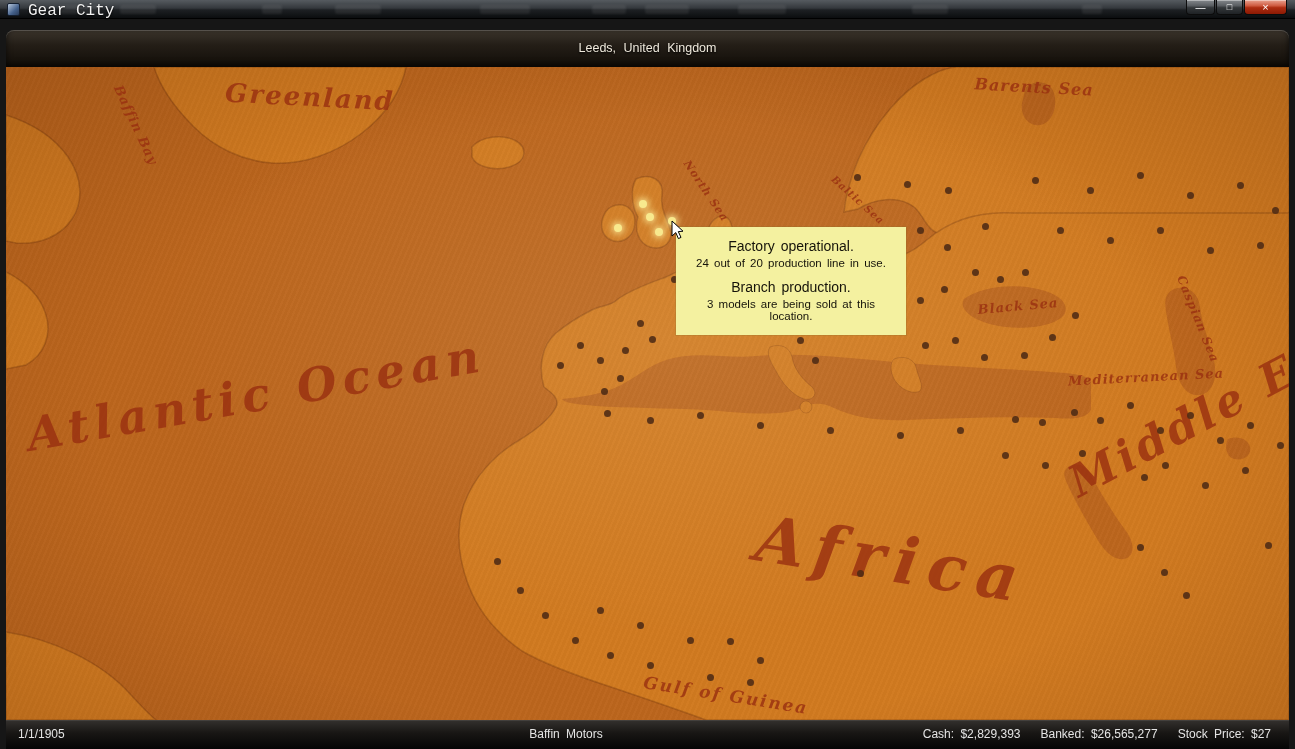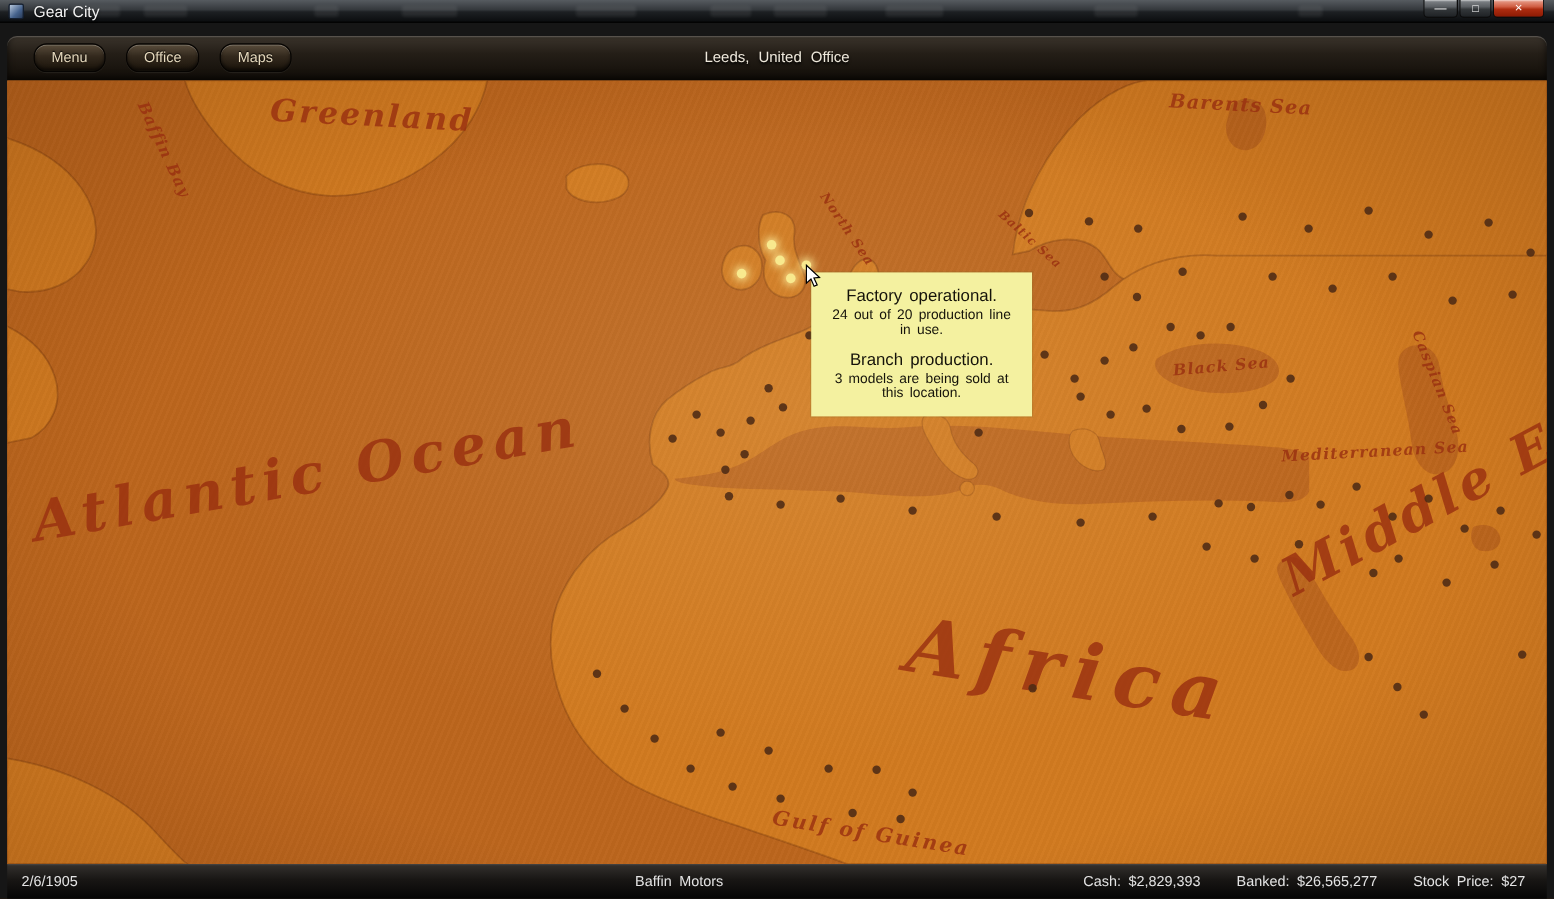--- a/index.html
+++ b/index.html
@@ -18,22 +18,22 @@
     position:absolute;top:0;left:0;right:0;height:19px;z-index:10;
     background:linear-gradient(180deg,#565b60 0%,#34383c 45%,#1d2023 55%,#0b0d0f 100%);
     border-bottom:1px solid #000;
   }
   .app-icon{
     position:absolute;left:7px;top:3px;width:13px;height:13px;border-radius:2px;
     background:linear-gradient(135deg,#b9c9dd,#44618c 60%,#2a3c58);
     border:1px solid #141f30;
   }
   .win-title{
-    position:absolute;left:28px;top:2px;font-size:13px;color:#f2f2f2;
-    text-shadow:0 1px 2px #000;white-space:nowrap;
+    position:absolute;left:28px;top:2px;font-size:16px;color:#f2f2f2;
+    text-shadow:0 1px 2px #000;white-space:nowrap;font-family:Liberation Mono, monospace;
   }
   .smudge{position:absolute;top:5px;height:9px;background:rgba(255,255,255,.07);
     border-radius:2px;filter:blur(1.2px);}
   .win-controls{position:absolute;right:8px;top:0;display:flex;}
   .win-btn{
     height:15px;border:1px solid #0c0c0c;border-top:none;border-radius:0 0 4px 4px;
     background:linear-gradient(180deg,#84888c,#5a5e62 40%,#33373a 55%,#1f2225);
     color:#fff;font-size:9px;line-height:13px;text-align:center;padding:0;margin-left:1px;
     box-shadow:inset 0 1px 0 rgba(255,255,255,.4);font-family:inherit;cursor:pointer;
   }
@@ -87,40 +87,40 @@
   }
   .city-dot{
     position:absolute;width:7px;height:7px;border-radius:50%;
     background:var(--dot);opacity:.88;filter:blur(.3px);z-index:3;
   }
   .hl-dot{
     position:absolute;width:8px;height:8px;border-radius:50%;
     background:var(--highlight);box-shadow:0 0 7px 2px rgba(255,242,160,.85);z-index:4;
   }
   .tooltip{
-    position:absolute;left:670px;top:160px;width:184px;padding:11px 12px 13px;
+    position:absolute;left:670px;top:160px;width:230px;padding:11px 12px 13px;
     background:var(--tooltip-bg);color:#15130a;text-align:center;z-index:5;
     box-shadow:0 0 0 1px rgba(120,110,40,.2);
   }
   .tt-heading{font-size:14px;word-spacing:2px;margin-top:10px;}
   .tt-heading:first-child{margin-top:0;}
   .tt-body{font-size:11.5px;line-height:12px;word-spacing:2px;margin-top:3px;}
   .cursor{position:absolute;left:665px;top:153px;z-index:6;pointer-events:none;}
 
   
   .statusbar{
     position:absolute;left:6px;right:6px;bottom:0;height:29px;
     background:linear-gradient(180deg,#34312e 0%,#181614 45%,#050505 100%);
     color:#e4e4e4;font-size:12px;
     box-shadow:inset 0 1px 0 rgba(255,255,255,.08);
   }
   .sb-date{position:absolute;left:12px;line-height:29px;}
   .sb-company{position:absolute;left:560px;transform:translateX(-50%);line-height:29px;word-spacing:3px;white-space:nowrap;}
   .finance{position:absolute;right:18px;top:0;line-height:29px;white-space:nowrap;}
-  .fin-item{margin-left:30px;word-spacing:3px;}
+  .fin-item{margin-left:20px;word-spacing:3px;}
 </style>
 </head>
 <body>
 
 <div class="titlebar">
   <div class="app-icon"></div>
   <span class="win-title">Gear City</span>
   <div class="smudge" style="left:60px;width:40px"></div>
   <div class="smudge" style="left:120px;width:36px"></div>
   <div class="smudge" style="left:262px;width:20px"></div>
@@ -134,26 +134,21 @@
   <div class="win-controls">
     <button class="win-btn min"><span>—</span></button>
     <button class="win-btn max"><span>□</span></button>
     <button class="win-btn close"><span>×</span></button>
   </div>
 </div>
 
 <div class="frame">
 
   <div class="toolbar">
-    <div class="toolbar-buttons" id="toolbar-buttons">
-        <button class="tb-btn">Menu</button>
-        <button class="tb-btn">Office</button>
-        <button class="tb-btn">Maps</button>
-      </div>
-    <div class="location">Leeds, United Office</div>
+    <div class="location">Leeds, United Kingdom</div>
   </div>
 
   <div class="map">
     <svg class="map-svg" viewBox="0 0 1283 653" preserveAspectRatio="none">
       <rect width="1283" height="653" fill="var(--ocean)"></rect>
       <g fill="var(--land)" stroke="rgba(80,30,5,0.25)" stroke-width="1.5">
         <path d="M148,0 L400,0 C396,22 382,46 356,66 C330,86 298,98 266,96 C236,94 208,80 188,60 C170,42 154,20 148,0 Z"></path>
         <path d="M0,48 C25,56 48,70 62,90 C76,110 78,134 66,152 C54,170 32,178 10,176 L0,174 Z"></path>
         <path d="M0,205 C18,214 34,228 40,248 C46,268 38,288 20,298 L0,302 Z"></path>
         <path d="M0,565 C45,572 95,594 125,628 C138,642 146,650 150,653 L0,653 Z"></path>
@@ -301,17 +296,17 @@
       </div>
 
     <div class="cursor">
       <svg width="13" height="20" viewBox="0 0 13 20">
         <path d="M1,1 L1,16 L4.8,12.6 L7.4,18.6 L10,17.4 L7.3,11.6 L12,11.2 Z" fill="#ffffff" stroke="#000000" stroke-width="1"></path>
       </svg>
     </div>
   </div>
 
   <div class="statusbar">
-    <span class="sb-date">2/6/1905</span>
+    <span class="sb-date">1/1/1905</span>
     <span class="sb-company">Baffin Motors</span>
     <span class="finance" id="finance"><span class="fin-item">Cash:  $2,829,393</span><span class="fin-item">Banked:  $26,565,277</span><span class="fin-item">Stock Price:  $27</span></span>
   </div>
 </div>
 
 </body></html>

